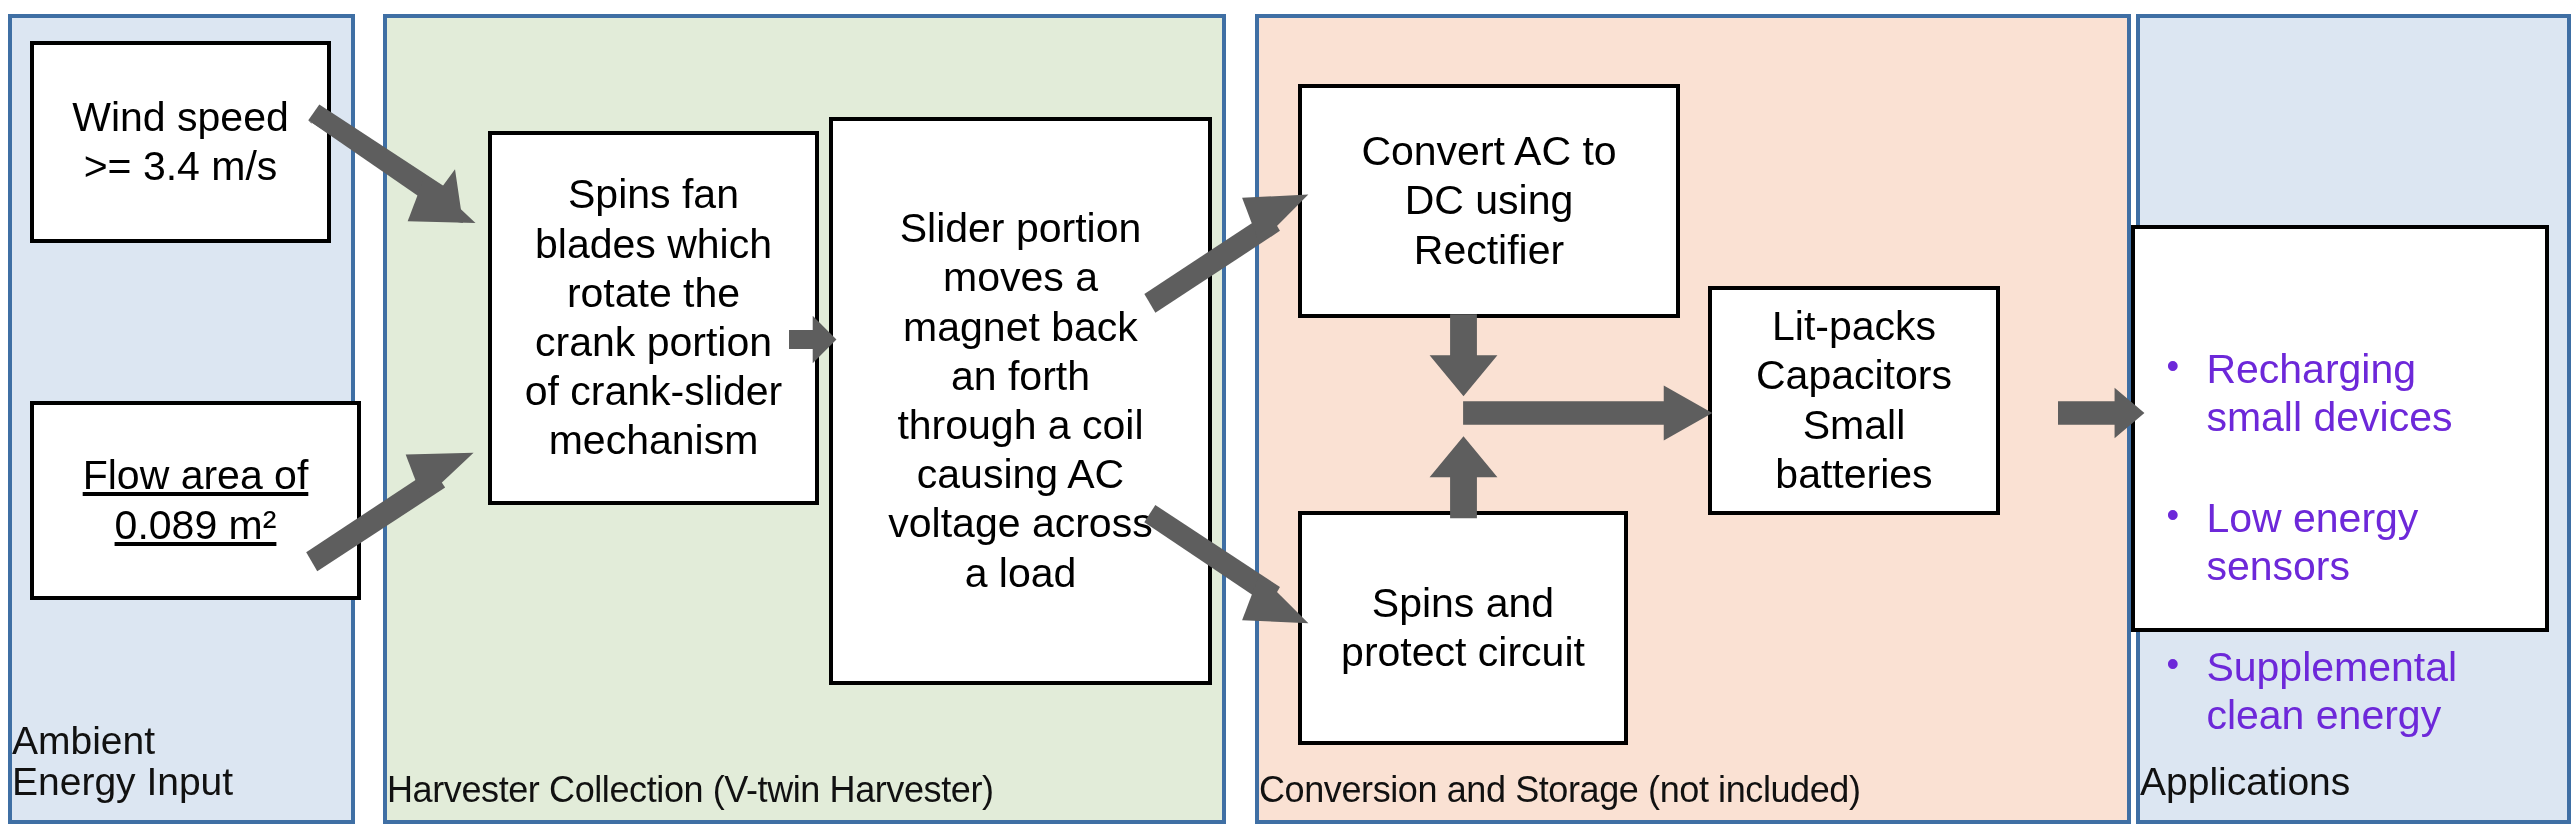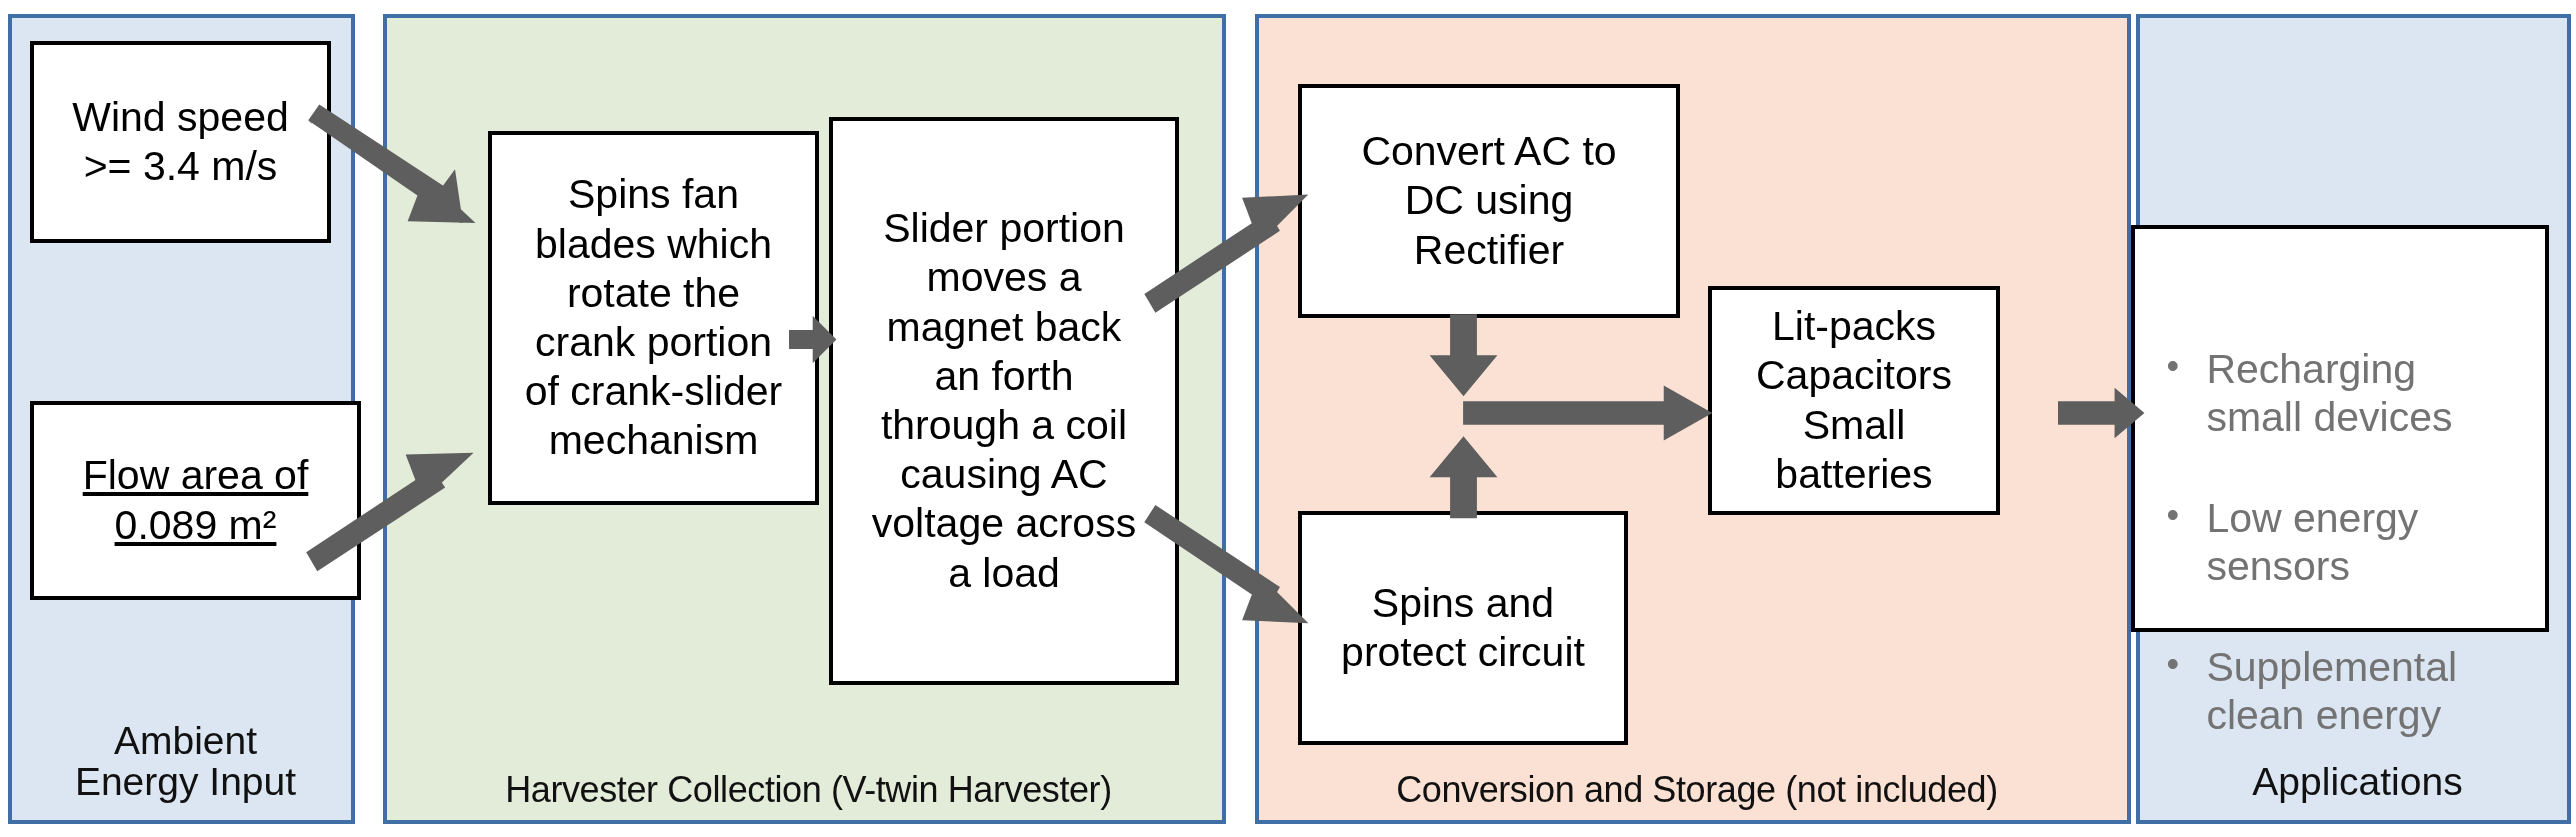--- a/index.html
+++ b/index.html
@@ -5,49 +5,49 @@
 <style>
   html,body{margin:0;padding:0;background:#ffffff;}
   body{width:2576px;height:837px;position:relative;overflow:hidden;
        font-family:"Liberation Sans","DejaVu Sans",sans-serif;}
 
   #canvas{position:absolute;left:0;top:0;width:2576px;height:837px;}
 
   
   .panel{position:absolute;box-sizing:border-box;border:4.7px solid #3f6fa4;}
   .panel .panel-label{position:absolute;left:0;right:0;bottom:11px;
-       text-align:center;color:#111111;font-size:36px;line-height:1.05;
-       font-stretch:condensed;white-space:pre-line;letter-spacing:-0.4px;margin-left:8px;}
+       color:#111111;font-size:36px;line-height:1.05;
+       font-stretch:condensed;white-space:pre-line;letter-spacing:-0.4px;}
   .panel .panel-label.two-line{bottom:17.4px;font-size:39px;letter-spacing:0;}
 
   #panel-ambient{left:8px;top:14px;width:347px;height:810px;background:#dce6f2;}
   #panel-harvester{left:383px;top:14px;width:843px;height:810px;background:#e2ecd9;}
   #panel-conversion{left:1255px;top:14px;width:876px;height:810px;background:#fae1d3;}
   #panel-applications{left:2136px;top:14px;width:435px;height:810px;background:#dce6f2;}
 
   
   .box{position:absolute;box-sizing:border-box;background:#ffffff;
        border:4px solid #000000;display:flex;align-items:center;
        justify-content:center;text-align:center;color:#000000;
        font-size:41px;line-height:1.20;white-space:pre-line;padding:4.7px 8px;}
 
   #box-wind{left:30px;top:41px;width:301px;height:202px;}
   #box-flow{left:30px;top:401px;width:331px;height:199px;text-decoration:underline;}
   #box-spins{left:488px;top:131px;width:331px;height:374px;}
-  #box-slider{left:829px;top:117px;width:350px;height:568px;}
+  #box-slider{left:829px;top:117px;width:383px;height:568px;}
   #box-rectifier{left:1298px;top:84px;width:382px;height:234px;}
   #box-clean{left:1298px;top:511px;width:330px;height:234px;}
   #box-storage{left:1708px;top:286px;width:292px;height:229px;}
   #box-apps{left:2131px;top:225px;width:418px;height:407px;
             display:block;text-align:left;padding:17.4px 22px 17.4px 17.4px;}
 
   
   .bullet-list{list-style:none;margin:0;padding:0;}
   .bullet-list li{position:relative;padding-left:54px;margin:0 0 3.2px 0;
-       font-size:41px;line-height:1.18;color:#737373;}
+       font-size:41px;line-height:1.18;color:#6d28d9;}
   .bullet-list li::before{content:"\2022";position:absolute;left:14px;top:-1.6px;
        font-size:36px;line-height:1.25;}
 
   
   .arrow{position:absolute;}
   .arrow svg{display:block;overflow:visible;}
   .ar-fill{fill:#5e5e5e;}
 </style>
 </head>
 <body>

